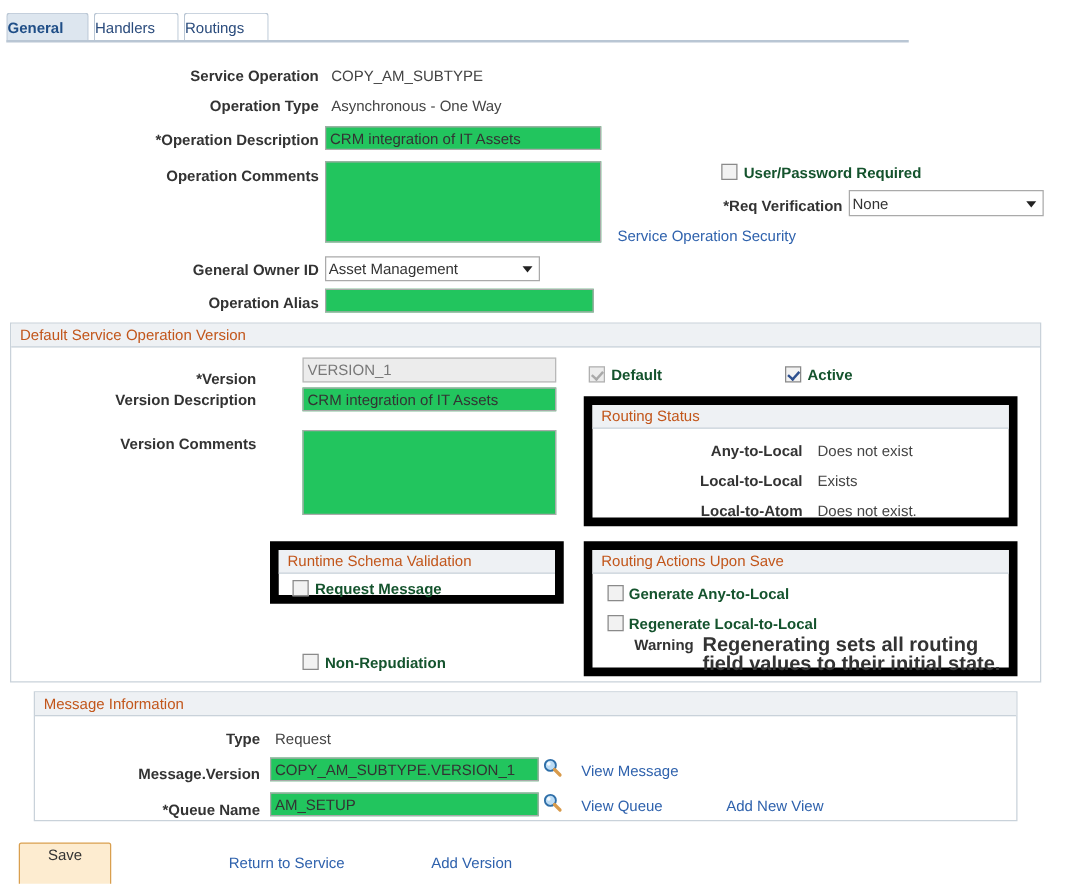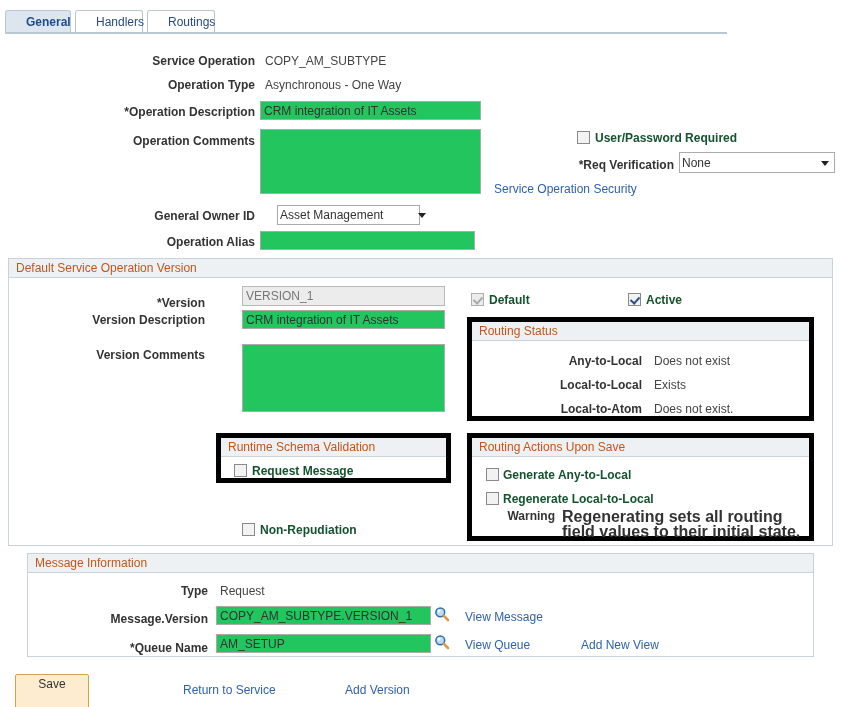--- a/index.html
+++ b/index.html
@@ -16,21 +16,20 @@
 
   
   #tabbar{left:0;top:10px;width:852px;height:26px;}
   .tab{
     position:absolute;top:0;height:22px;line-height:22px;
     border:1px solid #b9c6d4;border-bottom:none;
     background:#ffffff;color:#2a4b7c;
     text-align:left;font-size:12px;
     border-radius:3px 3px 0 0;
     box-sizing:border-box;
-    padding-left:20px;
   }
   .tab.active{background:#dde6ef;color:#1f4e87;font-weight:bold;}
   .tabline{position:absolute;left:0;top:22px;height:2px;background:#b9c6d4;}
 
   
   .lbl{
     position:absolute;text-align:right;font-weight:bold;
     color:#333333;font-size:12px;line-height:15px;
   }
   .val{
@@ -92,21 +91,21 @@
   }
 
   
   .group{position:absolute;box-sizing:border-box;border:1px solid #c9d2da;background:#ffffff;}
   .group>.ghead{
     position:absolute;left:0;top:0;right:0;height:19px;
     background:#eef1f4;border-bottom:1px solid #c9d2da;
     color:#c2561b;font-size:12px;line-height:19px;padding-left:7px;
     box-sizing:border-box;
   }
-  .panel{position:absolute;box-sizing:border-box;border:5px solid #000000;background:#ffffff;}
+  .panel{position:absolute;box-sizing:border-box;border:7px solid #000000;background:#ffffff;}
   .panel>.phead{
     position:absolute;left:0;top:0;right:0;height:19px;
     background:#eef1f4;border-bottom:1px solid #c9d2da;
     color:#c2561b;font-size:12px;line-height:19px;padding-left:7px;
     box-sizing:border-box;
   }
 
   
   .mag{position:absolute;width:16px;height:16px;}
 
@@ -142,21 +141,21 @@
 <div class="val" style="left:265px;top:78px;width:260px;">Asynchronous - One Way</div>
 
 <div class="lbl" style="left:60px;top:105px;width:195px;">*Operation Description</div>
 <input class="inp" style="left: 260px; top: 101px; width: 221px; height: 19px;" value="CRM integration of IT Assets">
 
 <div class="lbl" style="left:60px;top:134px;width:195px;">Operation Comments</div>
 <textarea class="inp" style="left: 260px; top: 129px; width: 221px; height: 65px;"></textarea>
 
 <div class="lbl" style="left:60px;top:209px;width:195px;">General Owner ID</div>
 <div class="selwrap" style="left:260px;top:205px;width:172px;height:20px;">
-  <select class="sel" style="left:17px;top:0;width:143px;height:20px;">
+  <select class="sel" style="left:0;top:0;width:172px;height:20px;">
     <option>Asset Management</option>
   </select>
   <span class="selarrow"></span>
 </div>
 
 <div class="lbl" style="left:60px;top:235px;width:195px;">Operation Alias</div>
 <input class="inp" style="left: 260px; top: 231px; width: 215px; height: 19px;" value="">
 
 <div class="cb" style="left:577px;top:131px;"></div>
 <div class="cblbl" style="left:595px;top:132px;">User/Password Required</div>

